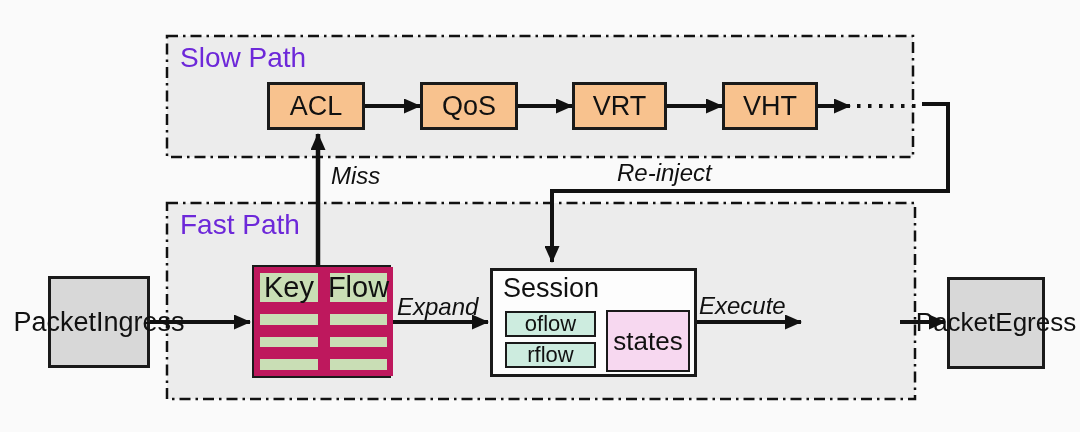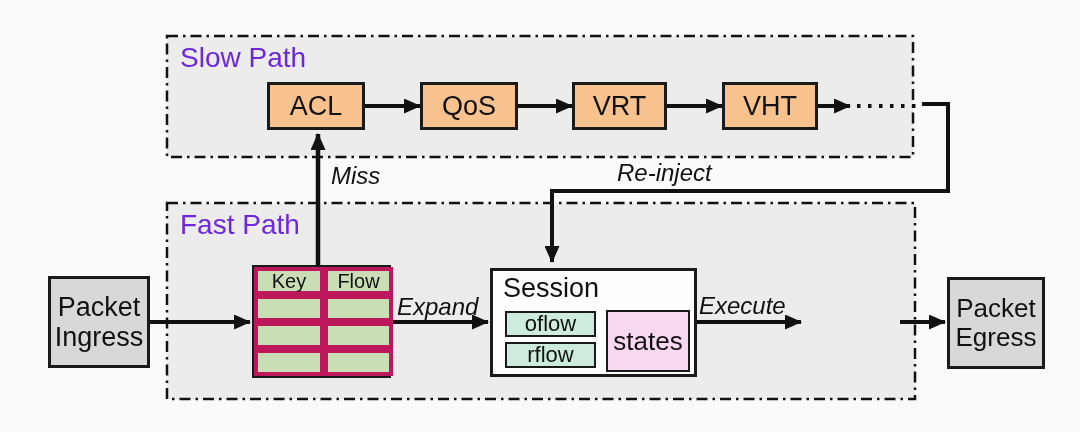--- a/index.html
+++ b/index.html
@@ -9,27 +9,27 @@
   }
   *{box-sizing:border-box;margin:0;padding:0}
   body{background:var(--background);font-family:"Liberation Sans",sans-serif;color:#111}
   #canvas{position:relative;width:1080px;height:432px;background:var(--background);overflow:hidden}
   #wires{position:absolute;left:0;top:0;z-index:0}
   .abs{position:absolute;z-index:1}
   .region-title{font-size:28px;color:#6d28d9;white-space:nowrap}
   .node{display:flex;align-items:center;justify-content:center;text-align:center;
         background:var(--stage-fill);border:3px solid #1a1a1a;font-size:27px;line-height:1.12}
   .stage{width:98px;height:48px}
-  .endpoint{background:var(--endpoint-fill);flex-direction:column}
+  .endpoint{background:var(--endpoint-fill);flex-direction:row}
   .edge-label{font-style:italic;font-size:24px;white-space:nowrap}
   
   .flow-table{display:grid;grid-template-columns:70px 69px;grid-template-rows:repeat(4,1fr);
         background:var(--table-fill);border:2.5px solid #1a1a1a;width:139px;height:113px}
-  .flow-table .cell{border:4px solid #be185d;display:flex;align-items:center;justify-content:center;
-        font-size:20px;line-height:1}
+  .flow-table .cell{border:6px solid #be185d;display:flex;align-items:center;justify-content:center;
+        font-size:29px;line-height:1}
   
   .session{width:207px;height:109px;background:#fdfdfd;border:3px solid #1a1a1a}
   .session-title{position:absolute;left:10px;top:2px;font-size:27px}
   .mini{position:absolute;display:flex;align-items:center;justify-content:center;
         border:2px solid #1a1a1a;line-height:1}
   .flowbox{left:12px;width:91px;height:26px;background:var(--flow-fill);font-size:22px}
   .statesbox{left:113px;top:39px;width:84px;height:62px;background:var(--states-fill);font-size:26px}
   .action{width:97px;height:48px;background:var(--action-fill)}
 </style>
 </head>

